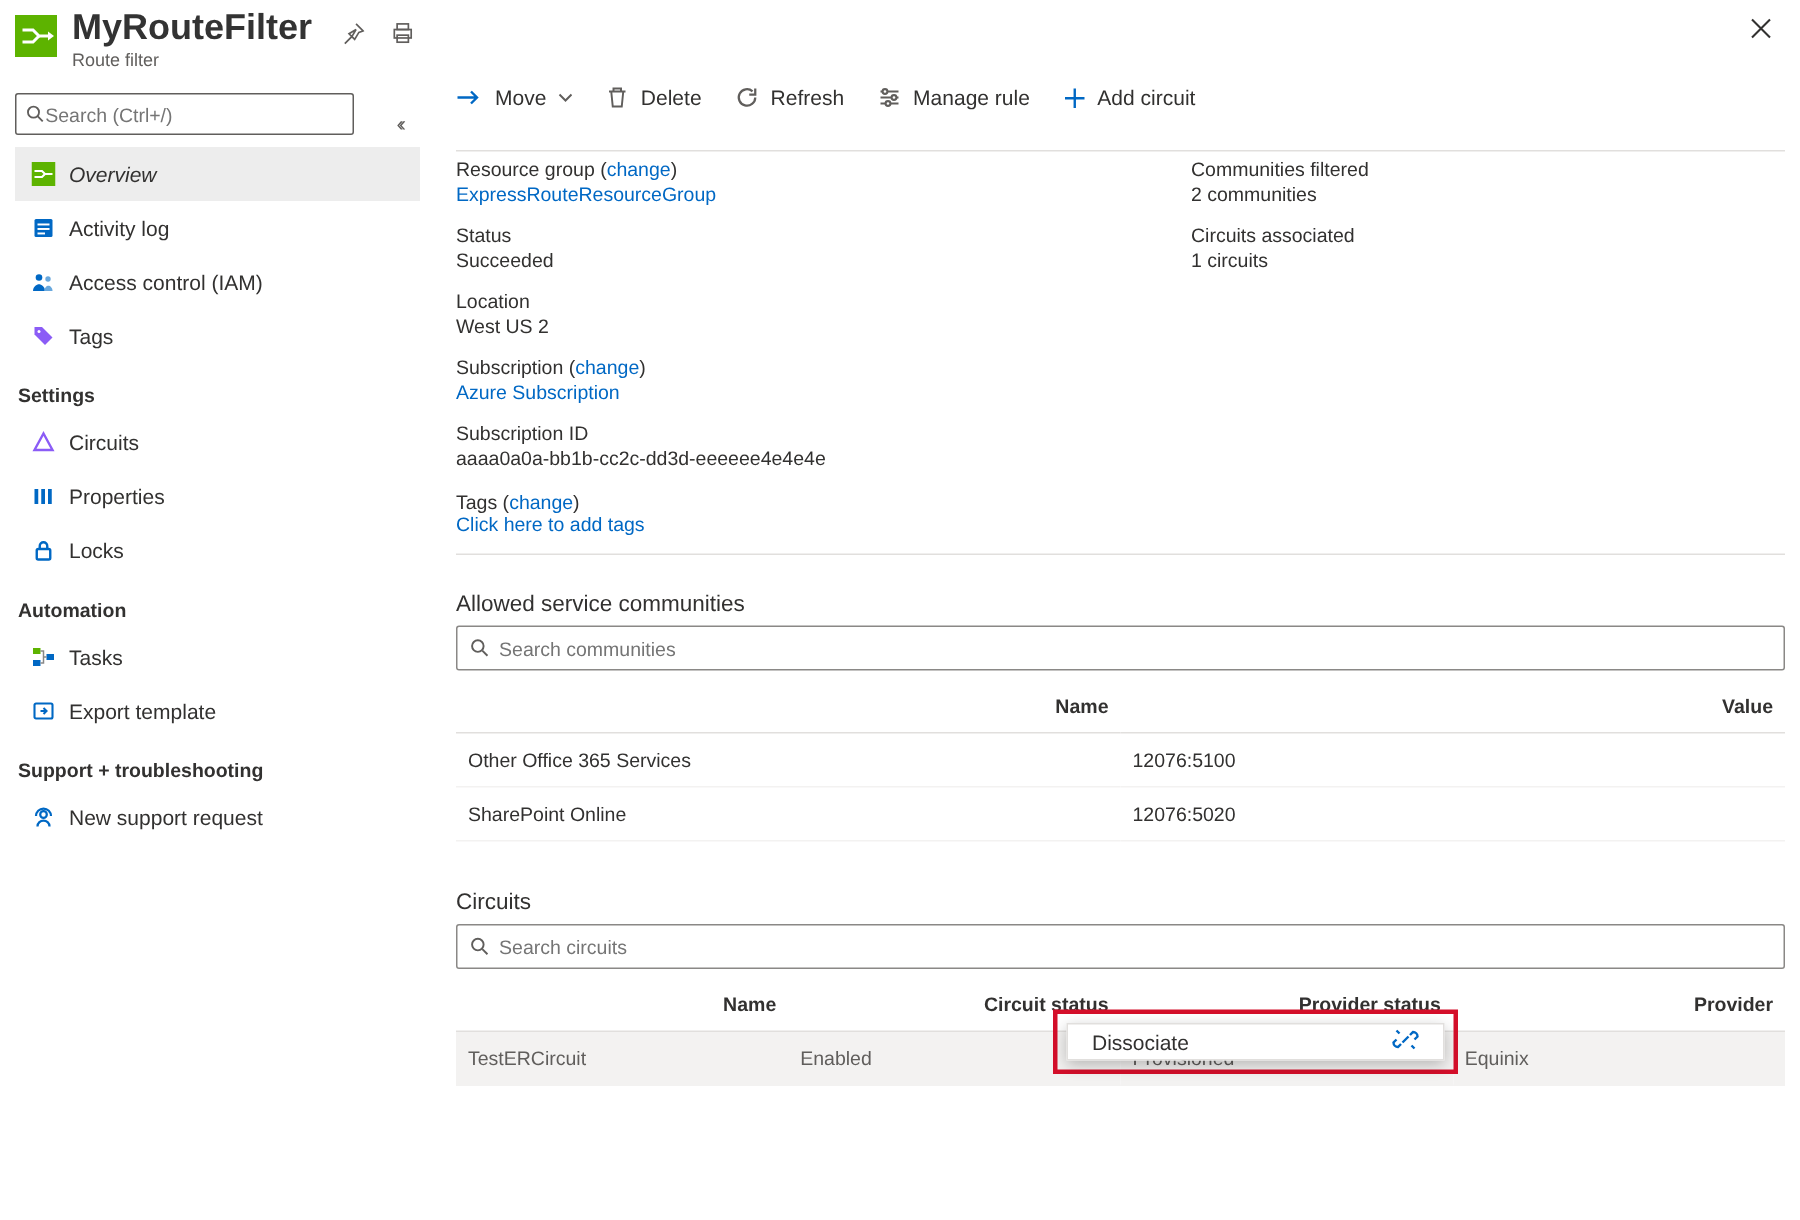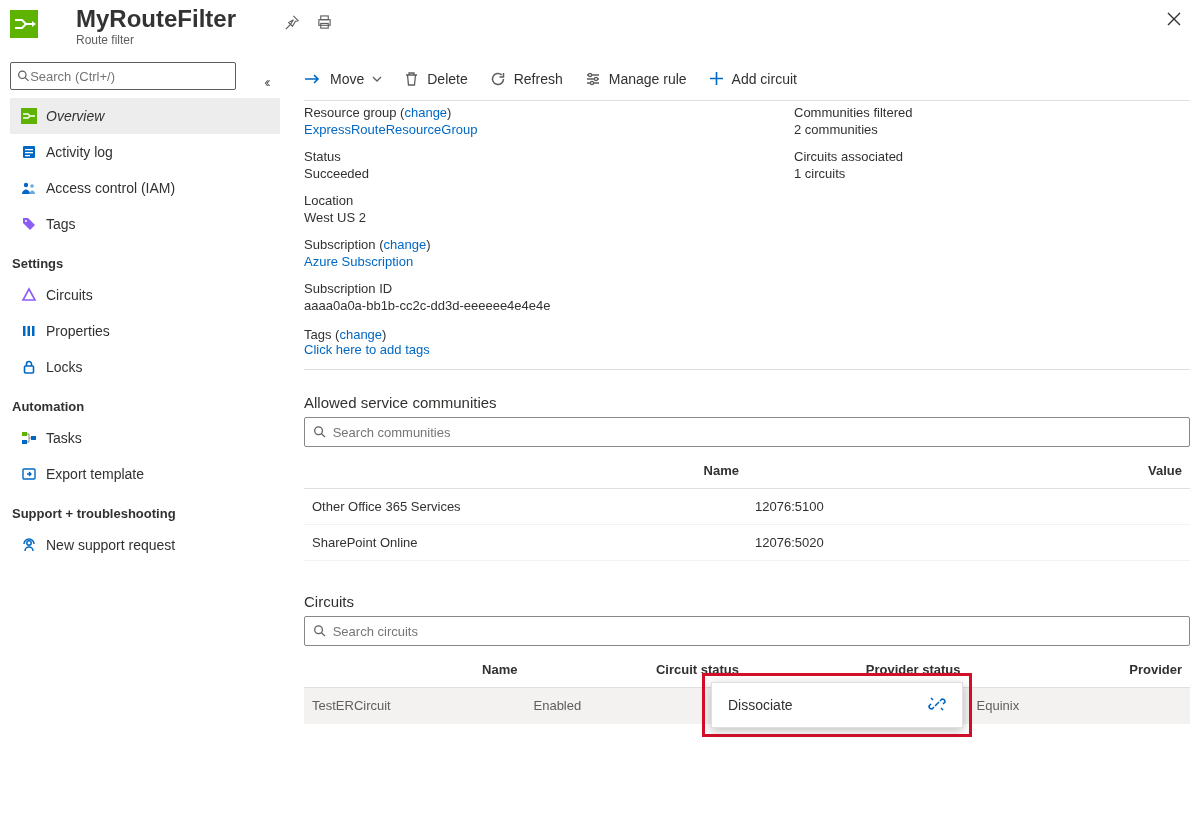--- a/index.html
+++ b/index.html
@@ -1,19 +1,19 @@
 <!DOCTYPE html>
 <html><head>
 <meta charset="utf-8">
 <style>
   * { box-sizing: border-box; margin: 0; padding: 0; }
   html, body { font-family: "Segoe UI", Arial, sans-serif; font-size: 14px; color: #323130; background: #fff; width: 1200px; height: 813px; overflow: hidden; }
   a { color: #0068c4; text-decoration: none; }
 
-  .header { display: flex; align-items: flex-start; padding: 5px 10px 10px 10px; gap: 28px; }
+  .header { display: flex; align-items: flex-start; padding: 5px 10px 10px 10px; }
   .resource-icon { width: 28px; height: 28px; margin-right: 10px; margin-top: 5px; flex: 0 0 auto; }
   .header-titles { flex: 0 0 auto; }
   .header-title { font-size: 24px; font-weight: 600; color: #333; }
   .header-subtitle { font-size: 12px; color: #605e5c; }
   .header-icons { margin-left: 20px; margin-top: 10px; display: flex; gap: 18px; }
   .header-icons svg { width: 15px; height: 15px; }
   .header-spacer { flex: 1 1 auto; }
   .close-x { margin-top: 6px; margin-right: 8px; }
 
   .body { display: flex; height: calc(100% - 60px); }
@@ -26,21 +26,21 @@
   .collapse-btn { width: 28px; text-align: center; color: #605e5c; cursor: pointer; }
   .nav { margin-top: 8px; }
   .nav-group-title { font-weight: 600; font-size: 13px; padding: 14px 6px 6px 2px; color: #323130; }
   .nav-item { display: flex; align-items: center; height: 36px; padding: 0 8px; cursor: pointer; }
   .nav-item.selected { background: #ededed; font-style: italic; }
   .nav-item .icon-slot { width: 22px; display: flex; align-items: center; justify-content: center; margin-right: 6px; }
   .nav-item .label { font-size: 14px; }
 
   
   .main { flex: 1 1 auto; padding: 0 10px 0 24px; overflow: auto; }
-  .toolbar { display: flex; align-items: center; height: 44px; gap: 22px; border-bottom: 1px solid #e1dfdd; }
+  .toolbar { display: flex; align-items: flex-start; height: 44px; gap: 22px; border-bottom: 1px solid #e1dfdd; }
   .tool { display: flex; align-items: center; gap: 8px; cursor: pointer; font-size: 14px; }
   .tool.blue svg { color: #0068c4; }
 
   .essentials-bar { display: flex; align-items: center; height: 34px; }
   .essentials-toggle { display: flex; align-items: center; gap: 8px; font-weight: 600; cursor: pointer; font-size: 14px; }
   .json-view { margin-left: auto; color: #0068c4; cursor: pointer; font-size: 13px; }
 
   .essentials-grid { display: grid; grid-template-columns: 470px 1fr; column-gap: 20px; row-gap: 12px; margin-top: 4px; font-size: 13px; }
   .ess-field .ess-label { color: #323130; font-size: 13px; }
   .ess-field .ess-value { margin-top: 2px; }
@@ -54,21 +54,21 @@
 
   .dtable { width: 100%; border-collapse: collapse; margin-top: 6px; font-size: 13px; }
   .dtable th { text-align: right; font-weight: 600; padding: 10px 8px; border-bottom: 1px solid #e1dfdd; }
   .dtable td { padding: 10px 8px; border-bottom: 1px solid #f3f2f1; color: #323130; }
   .circuits-row { background: #f3f2f1; }
   .circuits-row td { color: #605e5c; }
 
   .context-anchor { position: relative; }
   .context-wrap { position: absolute; left: 690px; top: 22px; border: 3px solid #d40f2a; background: transparent; padding: 6px; }
   .context-menu { width: 252px; background: #fff; box-shadow: 0 3px 10px rgba(0,0,0,0.25); border: 1px solid #e1dfdd; }
-  .context-item { display: flex; align-items: center; justify-content: space-between; height: 44px; padding: 0 16px; cursor: pointer; font-size: 14px; }
+  .context-item { display: flex; align-items: center; justify-content: space-between; height: 23px; padding: 0 16px; cursor: pointer; font-size: 14px; }
 
   .chev::before { content: "‹‹"; letter-spacing: -3px; }
   .up-caret svg { width:12px; height:12px; }
 
 </style>
 </head>
 <body>
 
 <div class="header">
   <div class="resource-icon">

